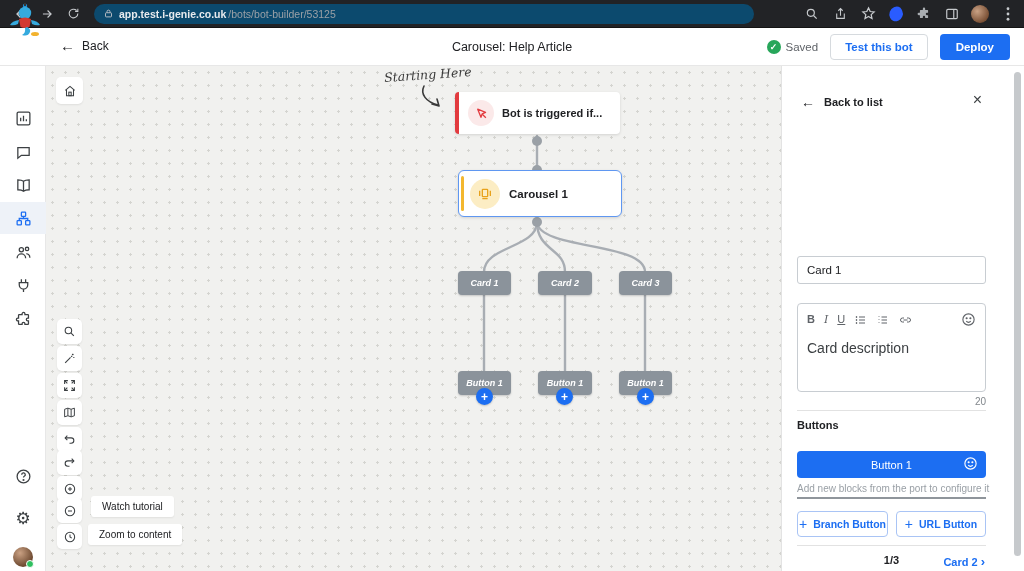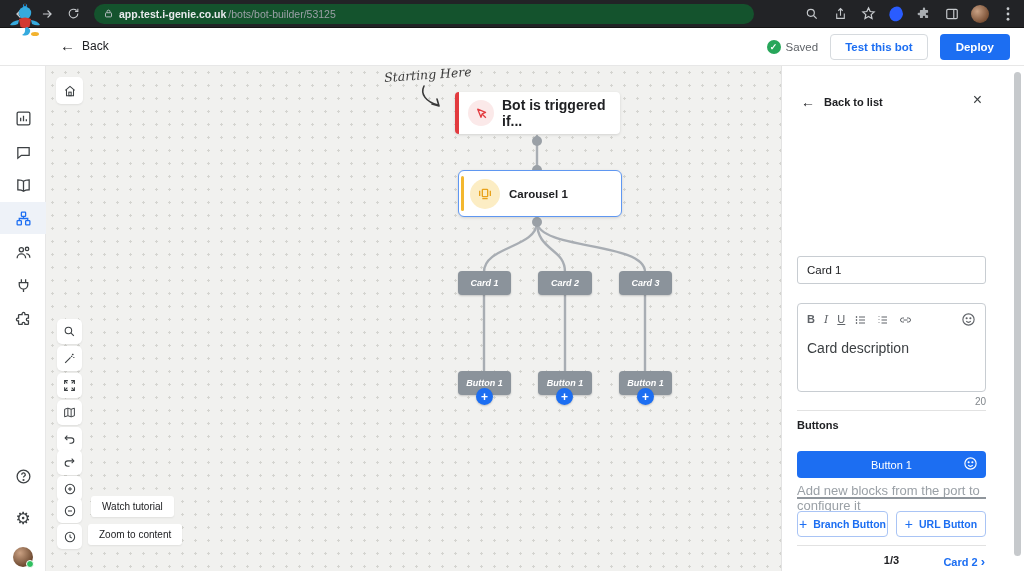--- a/index.html
+++ b/index.html
@@ -3,21 +3,21 @@
 <meta charset="utf-8">
 <style>
   * { margin:0; padding:0; box-sizing:border-box; }
   html,body { width:1024px; height:571px; overflow:hidden; font-family:"Liberation Sans",sans-serif; background:#fff; }
   .abs { position:absolute; }
 
   
   .browser-bar { position:absolute; top:0; left:0; width:1024px; height:28px; background:#222326; display:flex; align-items:center; z-index:50; border-bottom:1px solid #141414;}
   .nav-btn { width:26px; height:22px; display:flex; align-items:center; justify-content:center; color:#c7cacd; }
   .nav-btn svg { stroke:#c7cacd; }
-  .url-pill { margin-left:8px; height:20px; width:660px; background:#14532d; border-radius:10px; display:flex; align-items:center; padding:0 10px; gap:6px; }
+  .url-pill { margin-left:8px; height:20px; width:660px; background:#0c4a6e; border-radius:10px; display:flex; align-items:center; padding:0 10px; gap:6px; }
   .url-domain { color:#e8eaed; font-size:10.5px; font-weight:bold; }
   .url-path { color:#9aa0a6; font-size:10.5px; }
   .chrome-right { display:flex; align-items:center; gap:4px; margin-left:auto; margin-right:4px; }
   .chrome-ic { width:24px; height:22px; display:flex; align-items:center; justify-content:center; }
   .chrome-avatar { width:18px; height:18px; border-radius:50%; background:radial-gradient(circle at 35% 35%, #c9a184, #7b5136 70%, #4c2f1d); }
   .ext-blue { width:14px; height:14px; background:#2a5cff; border-radius:60% 40% 55% 45%; transform:rotate(-25deg); }
 
   
   .app-header { position:absolute; top:28px; left:0; width:1024px; height:38px; background:#fff; border-bottom:1px solid #e7e7e7; z-index:40; }
   .logo { position:absolute; left:6px; top:1px; width:38px; height:38px; }
@@ -45,21 +45,21 @@
             background-image:radial-gradient(circle, #d4d4d0 1px, transparent 1.2px); background-size:13px 13px; overflow:hidden; }
   .tool-btn { position:absolute; width:25px; height:25px; background:#fff; border-radius:5px; display:flex; align-items:center; justify-content:center; box-shadow:0 1px 2px rgba(0,0,0,.08); cursor:pointer; }
   .tool-btn svg { stroke:#3c4043; }
   .tooltip-chip { position:absolute; background:#fff; border-radius:3px; font-size:10px; color:#202124; padding:5px 11px; box-shadow:0 1px 2px rgba(0,0,0,.07); white-space:nowrap; cursor:pointer; }
 
   .annotation { position:absolute; left:338px; top:1px; font-family:"DejaVu Serif",serif; font-style:italic; font-size:12.5px; color:#3a3a3a; transform:rotate(-4deg); }
 
   .node { position:absolute; background:#fff; border-radius:4px; box-shadow:0 1px 3px rgba(0,0,0,.13); display:flex; align-items:center; cursor:pointer; }
   .trigger-node { left:409px; top:26px; width:165px; height:42px; border-left:4px solid var(--trigger-red,#e23b3f); gap:8px; padding-left:9px; }
   .trigger-icon { width:26px; height:26px; border-radius:50%; background:#fbe9e9; display:flex; align-items:center; justify-content:center; flex:0 0 auto; }
-  .node-label { font-size:14px; font-weight:bold; color:#202124; }
+  .node-label { font-size:11px; font-weight:bold; color:#202124; }
   .carousel-node { left:412px; top:104px; width:164px; height:47px; border:1.5px solid #5f97f1; border-radius:6px; gap:9px; padding-left:7px; }
   .carousel-accent { position:absolute; left:2px; top:5px; bottom:5px; width:3px; background:var(--carousel-yellow,#f3b72f); border-radius:2px; }
   .carousel-icon { width:30px; height:30px; border-radius:50%; background:#fcedc4; display:flex; align-items:center; justify-content:center; flex:0 0 auto; margin-left:4px; }
   .gray-node { position:absolute; width:53px; height:24px; background:var(--node-gray,#8b939b); border-radius:4px; display:flex; align-items:center; justify-content:center; box-shadow:0 1px 2px rgba(0,0,0,.18); cursor:pointer; }
   .gray-node span { color:#fff; font-size:9px; font-weight:bold; font-style:italic; }
   .port-dot { position:absolute; width:10px; height:10px; border-radius:50%; background:#9aa0a6; cursor:pointer; }
   .plus-port { position:absolute; width:17px; height:17px; border-radius:50%; background:var(--accent,#1c6ef2); color:#fff; display:flex; align-items:center; justify-content:center; font-size:12px; font-weight:bold; cursor:pointer; box-shadow:0 1px 2px rgba(0,0,0,.2); }
 
   
   .panel { position:absolute; right:0; top:66px; width:243px; height:505px; background:#fff; border-left:1px solid #e3e3e3; z-index:30; }
@@ -75,21 +75,21 @@
   .fmt-i { font-style:italic; font-family:"DejaVu Serif",serif; }
   .fmt-u { text-decoration:underline; }
   .editor-smiley { margin-left:auto; cursor:pointer; display:flex; }
   .editor-body { padding:9px 9px; font-size:14px; color:#3c4043; cursor:text; }
   .char-count { position:absolute; left:15px; top:330px; width:189px; text-align:right; font-size:10px; color:#80868b; }
   .divider { position:absolute; left:15px; width:189px; height:1px; background:#e2e2e2; }
   .divider-dark { background:#8f959b; height:1.5px; }
   .section-label { position:absolute; left:15px; top:353px; font-size:11px; font-weight:bold; color:#202124; }
   .card-btn-blue { position:absolute; left:15px; top:385px; width:189px; height:27px; background:var(--accent,#1c6ef2); border:none; border-radius:4px; color:#fff; font-size:11px; font-family:inherit; cursor:pointer; display:flex; align-items:center; justify-content:center; }
   .card-btn-blue .smiley-right { position:absolute; right:8px; top:5px; display:flex; }
-  .hint-text { position:absolute; left:15px; top:417px; width:200px; font-size:13px; color:#9aa0a6; }
+  .hint-text { position:absolute; left:15px; top:417px; width:200px; font-size:10px; color:#9aa0a6; }
   .add-btn { position:absolute; top:445px; height:26px; border:1px solid #a9c4f5; background:#fff; border-radius:4px; color:var(--accent,#1c6ef2); font-size:10.5px; font-weight:600; font-family:inherit; cursor:pointer; display:flex; align-items:center; justify-content:center; gap:6px; }
   .add-btn .plus-glyph { font-size:14px; font-weight:400; line-height:1; }
   .panel-footer-page { position:absolute; left:15px; top:488px; width:189px; text-align:center; font-size:11px; font-weight:bold; color:#202124; }
   .next-card { position:absolute; right:39px; top:488px; font-size:11px; font-weight:bold; color:var(--accent,#1c6ef2); cursor:pointer; display:flex; align-items:center; gap:3px; }
   .panel-scrollbar { position:absolute; right:3px; top:6px; width:7px; height:484px; background:#c6c9cc; border-radius:4px; cursor:pointer; }
 </style>
 </head>
 <body>
 
 <div class="browser-bar">
@@ -161,20 +161,21 @@
         </svg>
     </div>
   </div>
 </div>
 
 <div class="app-header">
   <div class="back-btn">
     <span class="back-arrow-glyph">←</span>
     <span>Back</span>
   </div>
+  <div class="page-title">Carousel: Help Article</div>
   <div class="header-right">
     <div class="saved-chip">
       <span class="saved-dot">✓</span>
       <span>Saved</span>
     </div>
     <button class="btn-outline">Test this bot</button>
     <button class="btn-solid">Deploy</button>
   </div>
 </div>
 

